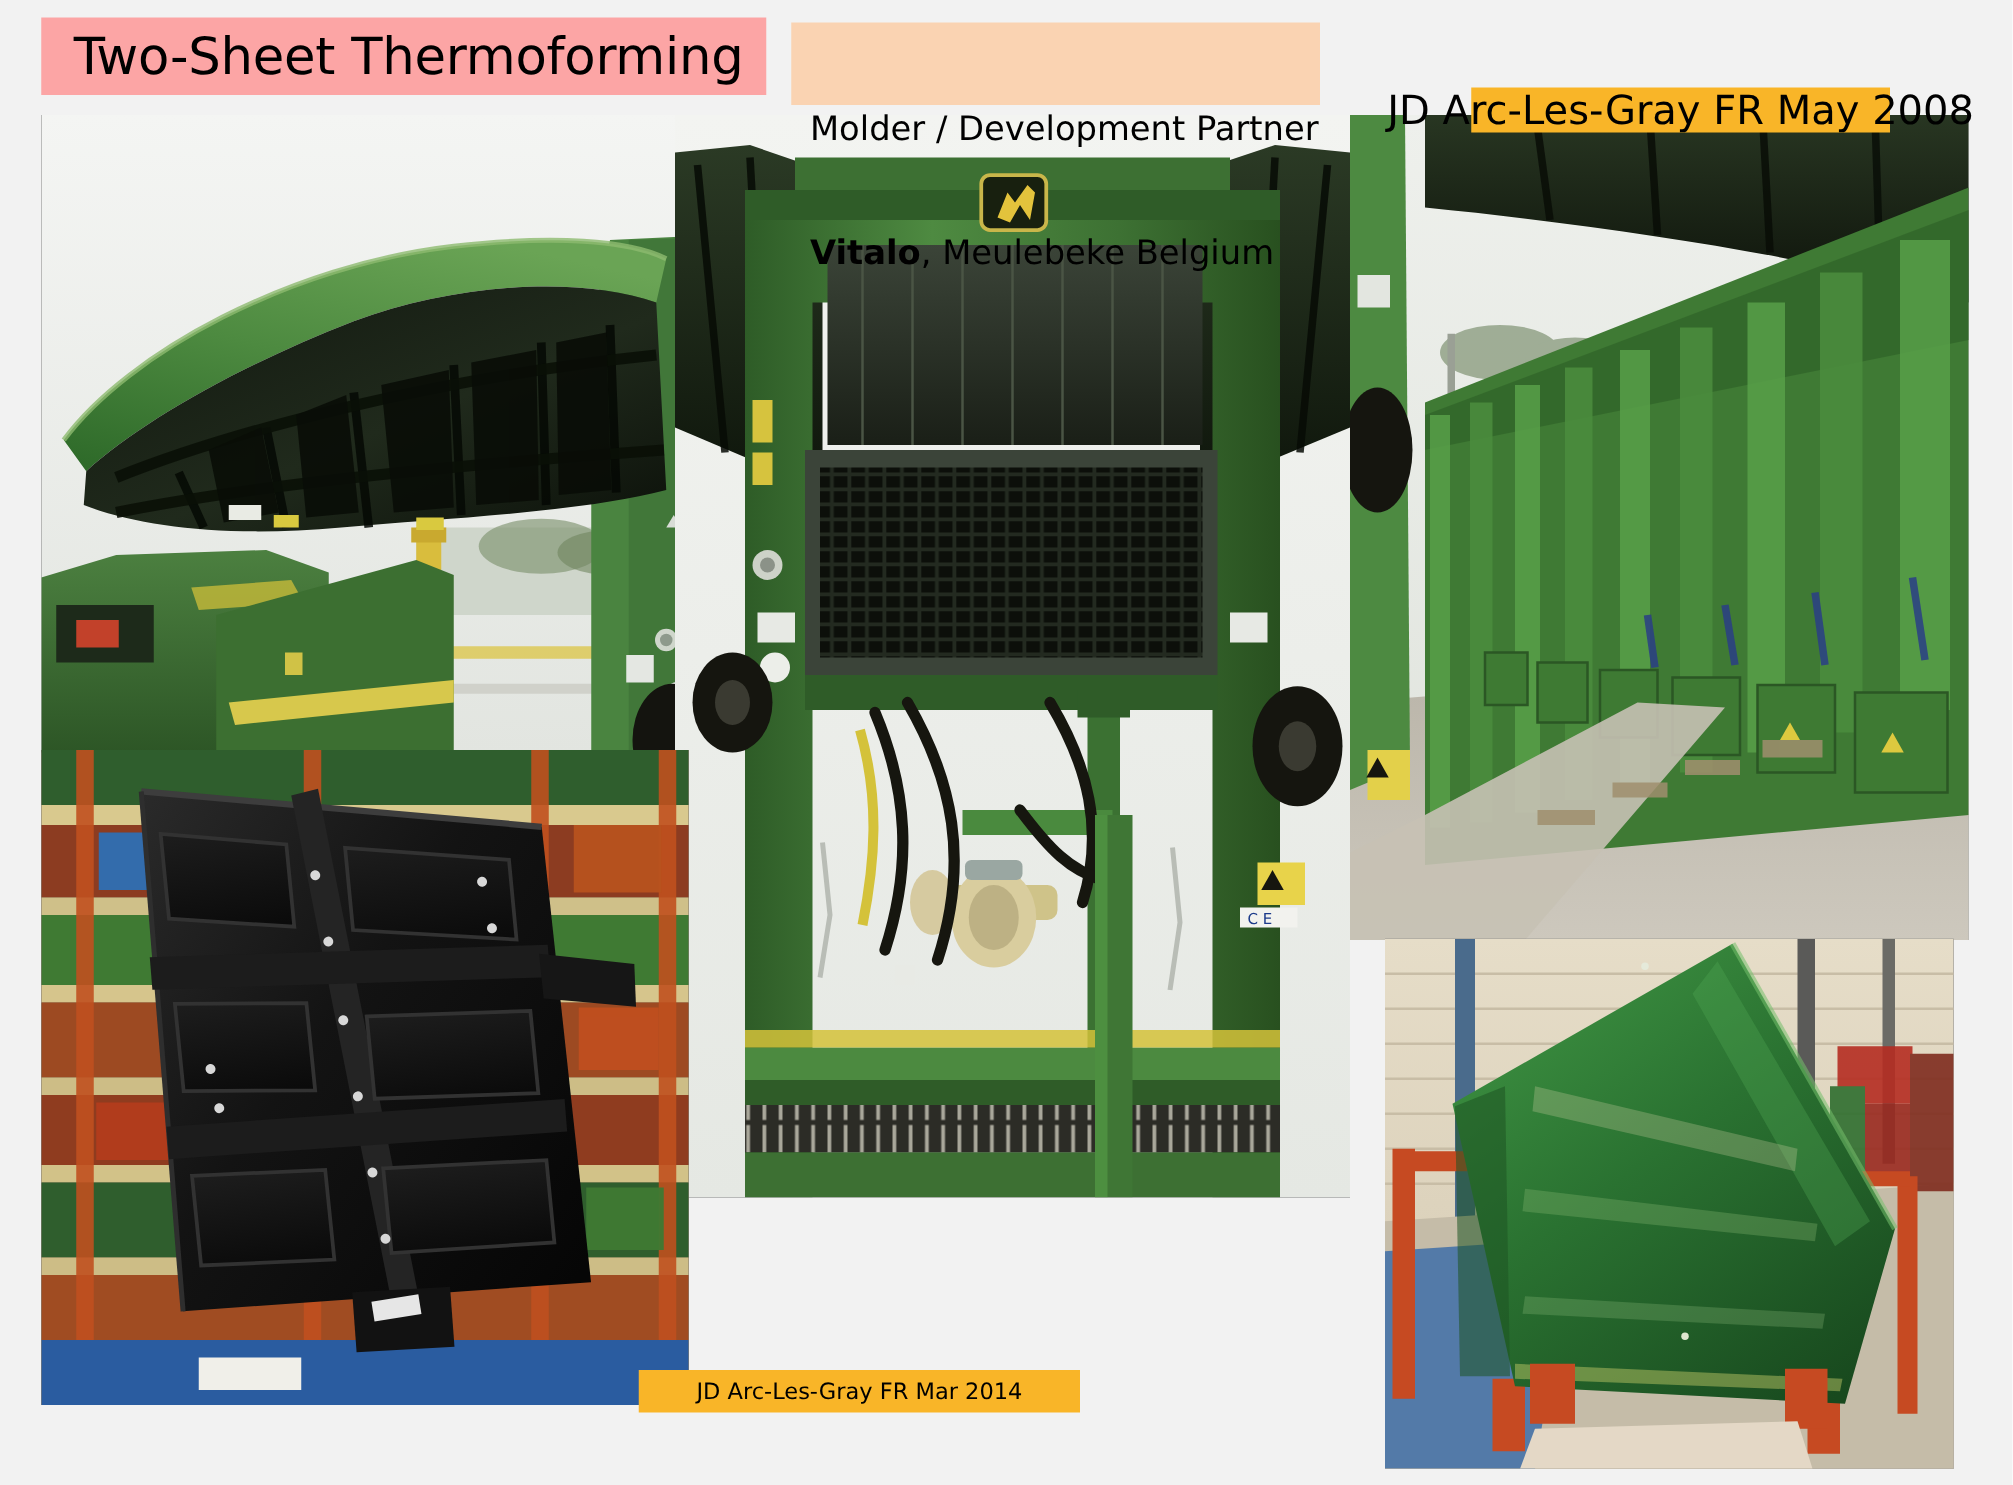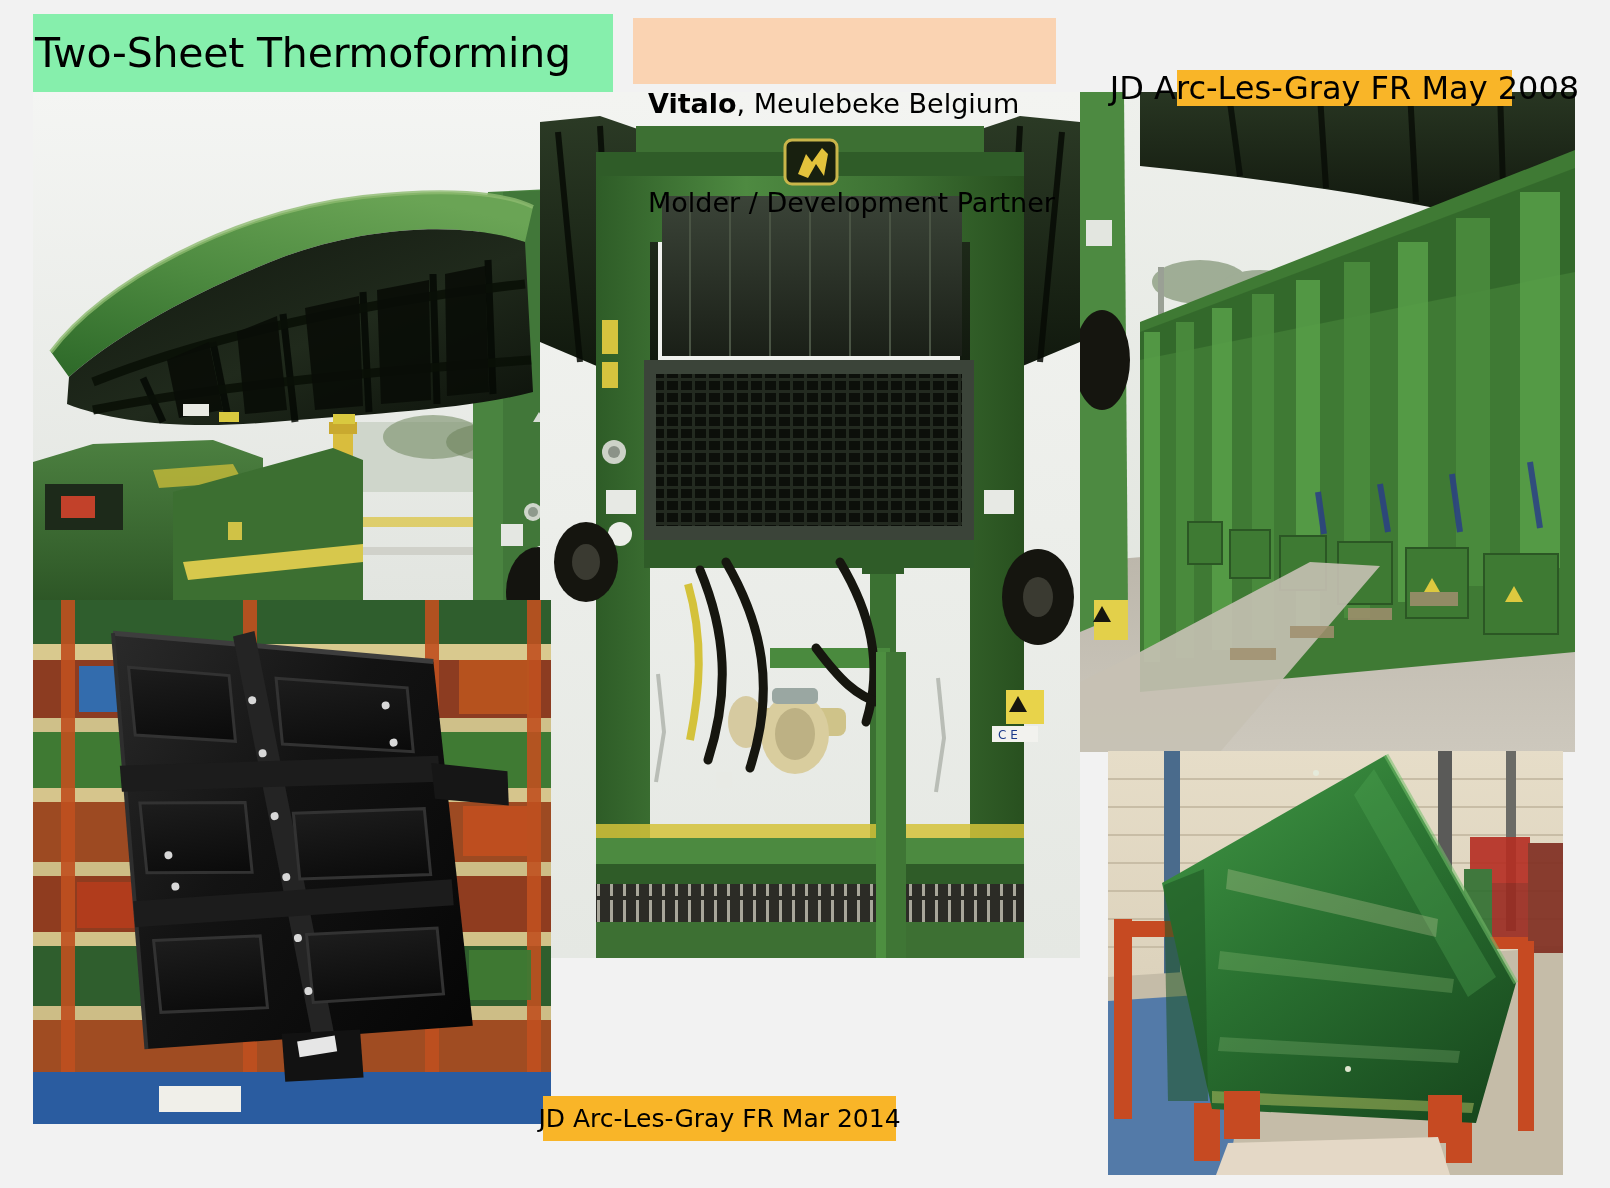--- a/index.html
+++ b/index.html
@@ -31,26 +31,26 @@
     position: absolute;
     display: flex;
     align-items: center;
     box-sizing: border-box;
     white-space: pre;
   }
   .label-title {
     left: 33px;
     top: 14px;
     width: 580px;
-    height: 78px;
-    background: #86efac;
+    height: 62px;
+    background: #fca5a5;
     color: #000000;
     font-size: 41px;
     letter-spacing: -0.2px;
-    padding-left: 2px;
+    padding-left: 26px;
   }
   .label-partner {
     left: 633px;
     top: 18px;
     width: 423px;
     height: 66px;
     background: #fad3b2;
     color: #000000;
     font-size: 27px;
     line-height: 33px;
@@ -66,26 +66,25 @@
     height: 36px;
     background: #f9b528;
     color: #000000;
     font-size: 32px;
     justify-content: center;
   }
   .label-date-bottom {
     left: 511px;
     top: 1096px;
     width: 353px;
-    height: 45px;
+    height: 34px;
     background: #f9b528;
     color: #000000;
-    font-size: 25px;
+    font-size: 18px;
     justify-content: center;
-    margin-left: 32px;
   }
 </style>
 </head>
 <body>
 
 <div id="slide">
 
   <div class="photo" style="left:33px; top:92px; width:540px; height:510px;">
     <svg viewBox="0 0 540 510" preserveAspectRatio="none">
       <defs>
@@ -545,21 +544,21 @@
         <rect x="320" y="344" width="34" height="48"></rect>
       </g>
 
       <path d="M120 392 L330 386 L342 424 L108 424 Z" fill="#e4d8c6"></path>
     </svg>
   </div>
 
   <div class="label label-title">Two-Sheet Thermoforming</div>
 
   <div class="label label-partner">
+    <div>Molder / Development Partner</div>
     <div><span class="strong">Vitalo</span><span>, Meulebeke Belgium</span></div>
-    <div>Molder / Development Partner</div>
   </div>
 
   <div class="label label-date-top">JD Arc-Les-Gray FR May 2008</div>
 
   <div class="label label-date-bottom">JD Arc-Les-Gray FR Mar 2014</div>
 
 </div>
 
 </body></html>

